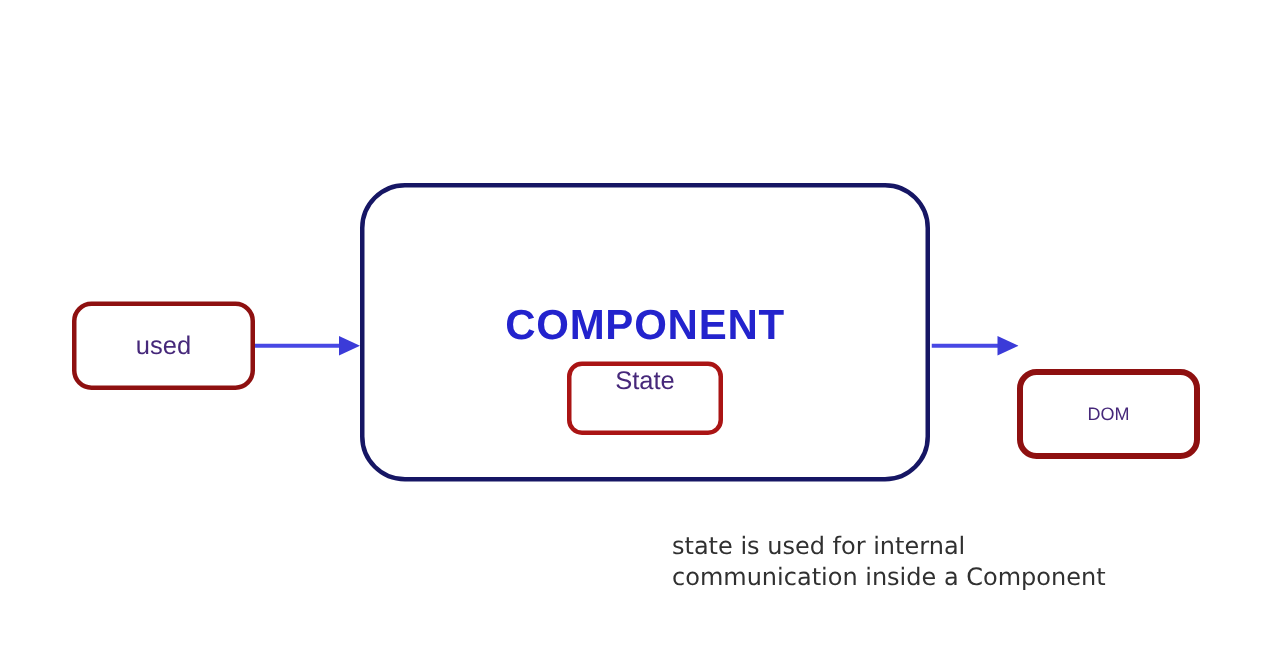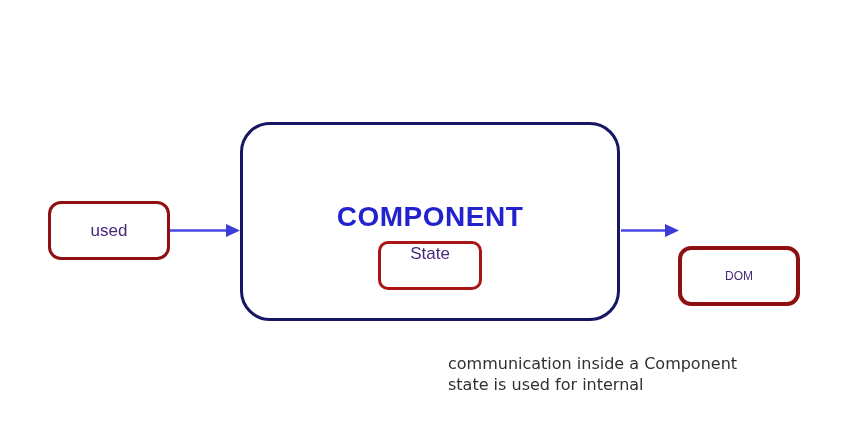--- a/index.html
+++ b/index.html
@@ -115,17 +115,17 @@
   <svg class="arrow arrow-2" viewBox="0 0 58 17">
     <line x1="0" y1="8.5" x2="45" y2="8.5" stroke="#4848e4" stroke-width="2.6"></line>
     <polygon points="44,2 58,8.5 44,15" fill="#3b3bd8"></polygon>
   </svg>
 
   <div class="node node-dom">
     <span>DOM</span>
   </div>
 
   <div class="caption">
+    <div>state is used for internal</div>
     <div>communication inside a Component</div>
-    <div>state is used for internal</div>
   </div>
 
 </div>
 
 </body></html>

